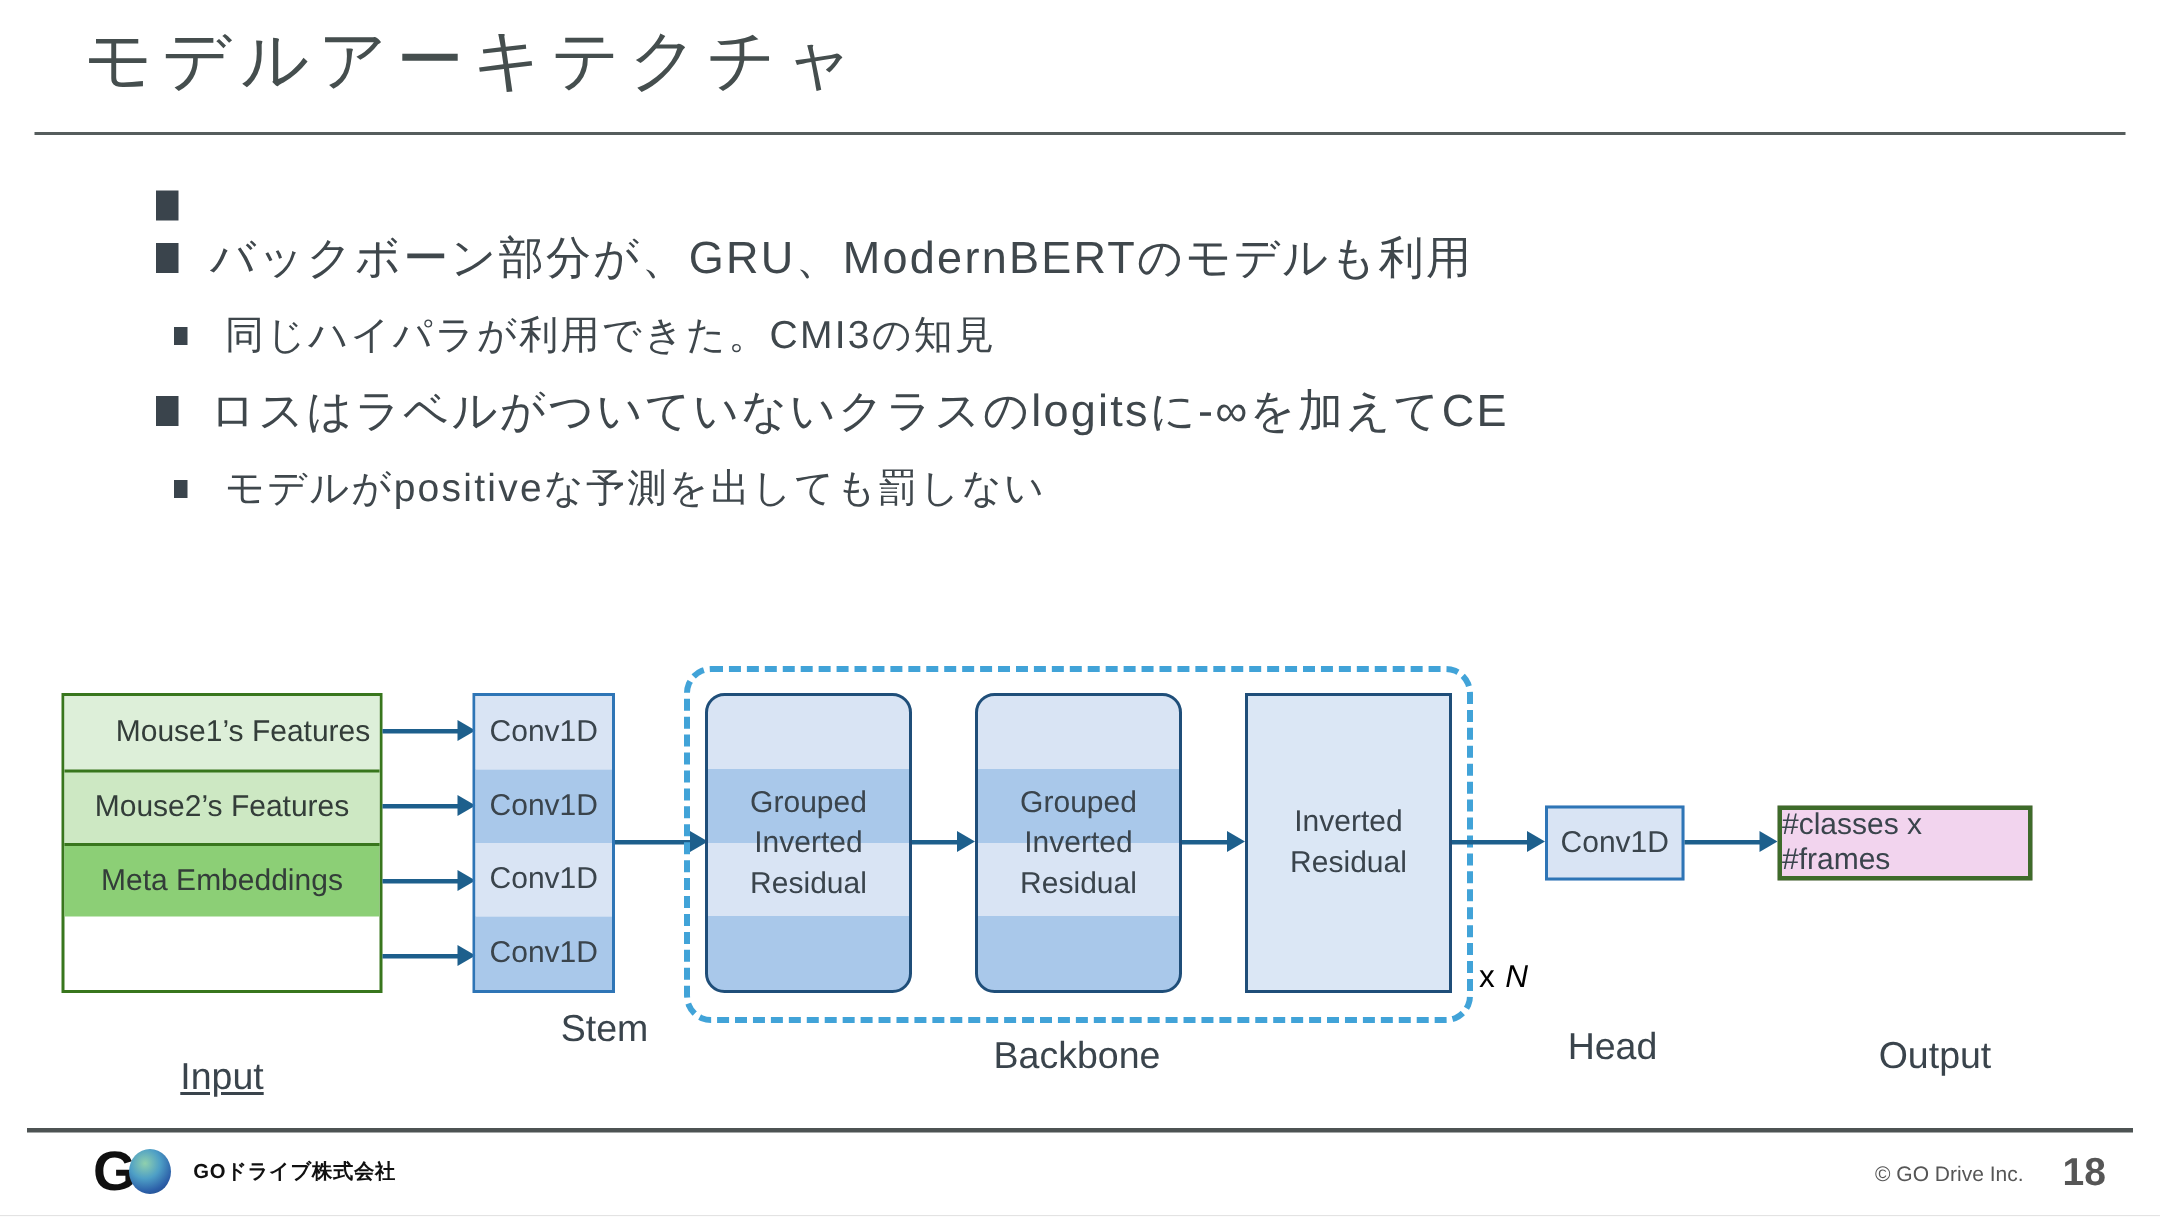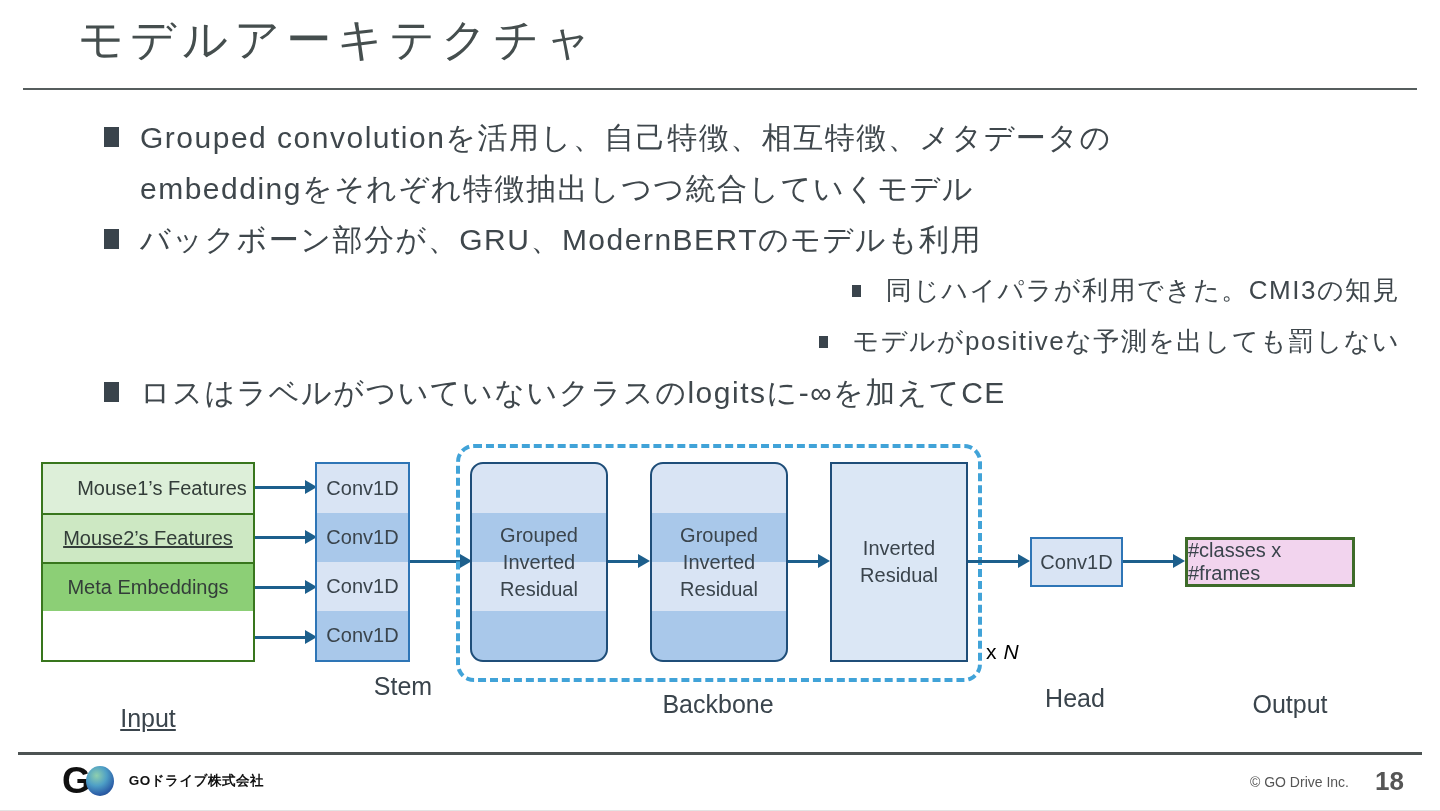--- a/index.html
+++ b/index.html
@@ -7,49 +7,49 @@
   .slide {
     position: relative;
     width: 1440px; height: 811px;
     background: #ffffff;
     overflow: hidden;
     font-family: "Liberation Sans", "DejaVu Sans", sans-serif;
     color: var(--body, #3f474c);
   }
   
   .title {
-    position: absolute; left: 78px; top: 10px;
+    position: absolute; left: 56px; top: 10px;
     font-size: 45px; font-weight: 400;
     letter-spacing: 6px;
     color: var(--title, #454e4e);
   }
   .title-rule {
     position: absolute; left: 23px; right: 23px; top: 88px;
     height: 2px; background: var(--rule, #565d5d);
   }
   
   .bullets { position: absolute; left: 0; top: 112px; width: 1400px; }
   .b { display: flex; align-items: flex-start; line-height: 51px; letter-spacing: 1.5px; color: var(--body, #3f474c); }
   .b.l1 { padding-left: 104px; font-size: 30px; }
-  .b.l2 { padding-left: 88px; font-size: 26px; justify-content: flex-end; }
+  .b.l2 { padding-left: 116px; font-size: 26px; }
   .sq  { flex: 0 0 auto; width: 15px; height: 20px; background: var(--bullet, #3a444c); margin: 15px 21px 0 0; }
   .sq2 { flex: 0 0 auto; width: 9px;  height: 12px; background: var(--bullet, #3a444c); margin: 20px 25px 0 0; }
   .btxt { white-space: pre-line; }
   
   .diagram { position: absolute; left: 0; top: 440px; width: 1440px; height: 300px; }
   .stack {
     position: absolute; top: 22px; height: 200px;
     display: grid; grid-template-rows: repeat(4, 1fr);
   }
   .input-stack { left: 41px; width: 214px; border: 2px solid var(--green-border, #38761d); }
   .g-row { display: flex; align-items: center; justify-content: center;
            font-size: 20px; color: #333d39; border-top: 2px solid var(--green-border, #38761d); }
   .g-row:first-child { border-top: none; }
   .g-row.g1 { background: var(--green-1, #ddefd9); padding-left: 28px; }
-  .g-row.g2 { background: var(--green-2, #cde8c3); text-decoration: underline; }
+  .g-row.g2 { background: var(--green-2, #cde8c3); }
   .g-row.g3 { background: var(--green-3, #b5dea3); }
   .g-row.g4 { background: var(--green-4, #8ccf76); }
   .stem-stack { left: 315px; width: 95px; border: 2px solid var(--conv-border, #2e75b6); }
   .c-row { display: flex; align-items: center; justify-content: center; font-size: 20px; color: #3a444c; }
   .c-row:nth-child(odd)  { background: var(--blue-light, #d9e4f4); }
   .c-row:nth-child(even) { background: var(--blue-med, #a9c8ea); }
   
   .harrow { position: absolute; height: 14px; }
   .harrow::before { content:''; position:absolute; left:0; right:9px; top:5.5px; height:3px;
                     background: var(--arrow, #1d5f8c); }
@@ -112,38 +112,36 @@
 <body>
 
 <div class="slide">
 
   <div class="title">モデルアーキテクチャ</div>
   <div class="title-rule"></div>
 
   <div class="bullets">
     <div class="b l1">
       <span class="sq"></span>
-      <span class="btxt">Grouped convolutionを活用し、自己特徴、相互特徴、メタデータの
-embeddingをそれぞれ特徴抽出しつつ統合していくモデル</span>
     </div>
     <div class="b l1">
       <span class="sq"></span>
       <span class="btxt">バックボーン部分が、GRU、ModernBERTのモデルも利用</span>
     </div>
     <div class="b l2">
       <span class="sq2"></span>
       <span class="btxt">同じハイパラが利用できた。CMI3の知見</span>
     </div>
+    <div class="b l1">
+      <span class="sq"></span>
+      <span class="btxt">ロスはラベルがついていないクラスのlogitsに-∞を加えてCE</span>
+    </div>
     <div class="b l2">
       <span class="sq2"></span>
       <span class="btxt">モデルがpositiveな予測を出しても罰しない</span>
-    </div>
-    <div class="b l1">
-      <span class="sq"></span>
-      <span class="btxt">ロスはラベルがついていないクラスのlogitsに-∞を加えてCE</span>
     </div>
   </div>
 
   <div class="diagram">
 
     <div class="stack input-stack">
       <div class="g-row g1">Mouse1’s Features</div>
       <div class="g-row g2">Mouse2’s Features</div>
       <div class="g-row g4">Meta Embeddings</div>
     </div>

